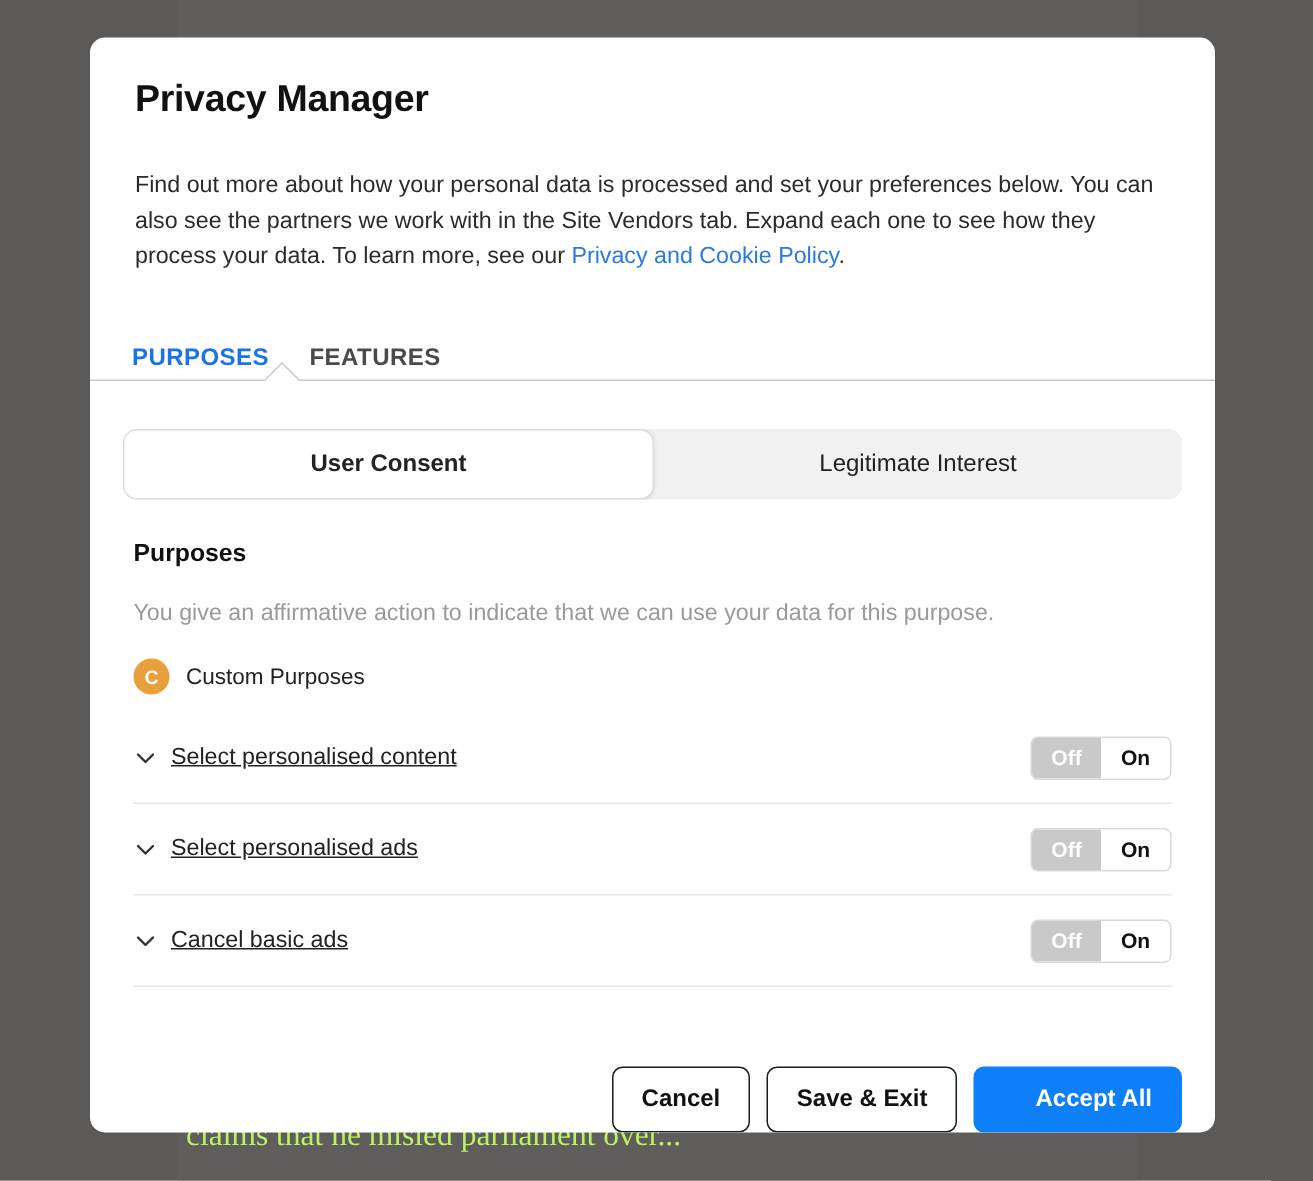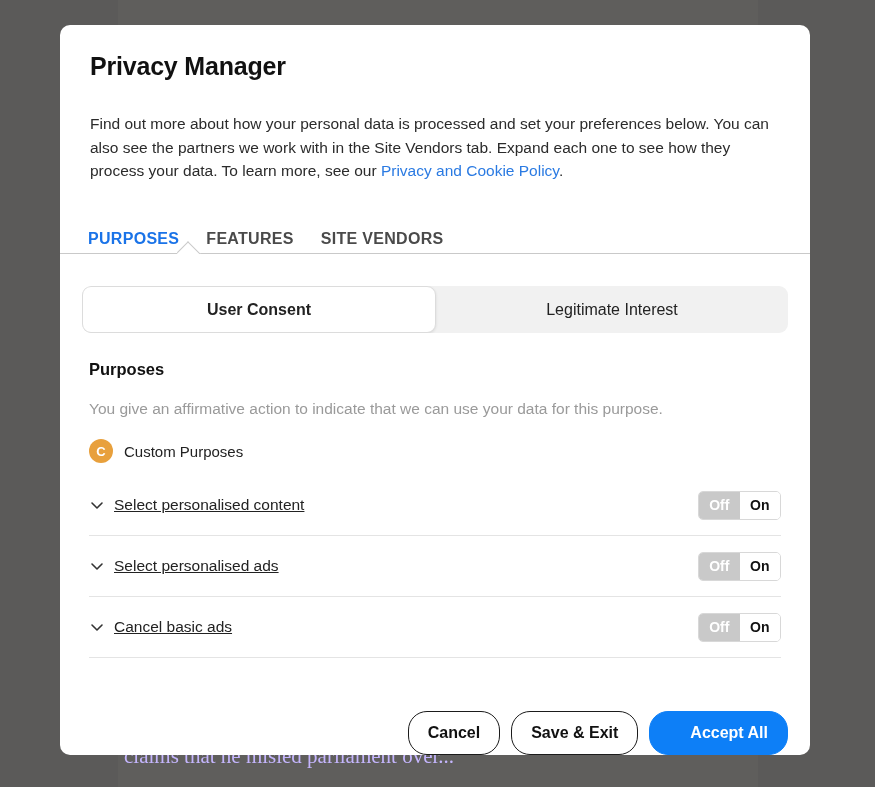--- a/index.html
+++ b/index.html
@@ -29,21 +29,21 @@
     width: 640px;
     height: 787px;
     background: #5f5e5c;
   }
   .page-article-text {
     position: absolute;
     left: 6px;
     top: 744px;
     font-family: "Liberation Serif", serif;
     font-size: 21px;
-    color: #c4b5fd;
+    color: #bef264;
     white-space: nowrap;
   }
 
   
   .modal {
     position: absolute;
     left: 60px;
     top: 25px;
     width: 750px;
     height: 730px;
@@ -225,21 +225,21 @@
   .purpose-label {
     font-size: 15.5px;
     color: #222222;
     flex: 1;
     text-decoration: underline;
   }
 
   
   .onoff {
     display: flex;
-    width: 83px;
+    width: 94px;
     height: 29px;
     border-radius: 5px;
     overflow: hidden;
     border: 1px solid #d8d8d8;
     flex: none;
     cursor: pointer;
   }
 
   .onoff-seg {
     flex: 1;
@@ -265,21 +265,21 @@
     position: absolute;
     right: 22px;
     top: 686px;
     display: flex;
     gap: 11px;
   }
 
   .btn {
     height: 44px;
     padding: 0 19px;
-    border-radius: 19px;
+    border-radius: 7px;
     font-size: 16px;
     font-weight: bold;
     display: flex;
     align-items: center;
     justify-content: center;
     cursor: pointer;
     white-space: nowrap;
   }
 
   .btn-outline {
@@ -310,21 +310,20 @@
     <div class="modal-title">Privacy Manager</div>
 
     <div class="modal-intro">
       <span>Find out more about how your personal data is processed and set your preferences below. You can also see the partners we work with in the Site Vendors tab. Expand each one to see how they process your data. To learn more, see our </span><a class="policy-link" href="#">Privacy and Cookie Policy</a><span>.</span>
     </div>
   </div>
 
   <div class="tabs">
     <div class="tab active">PURPOSES</div>
     <div class="tab">FEATURES</div>
-    <div class="tab">SITE VENDORS</div>
     <div class="tabs-rule"></div>
     <div class="tabs-notch"></div>
   </div>
 
   <div class="modal-body">
 
     <div class="segmented">
       <div class="segment selected">User Consent</div>
       <div class="segment">Legitimate Interest</div>
     </div>

